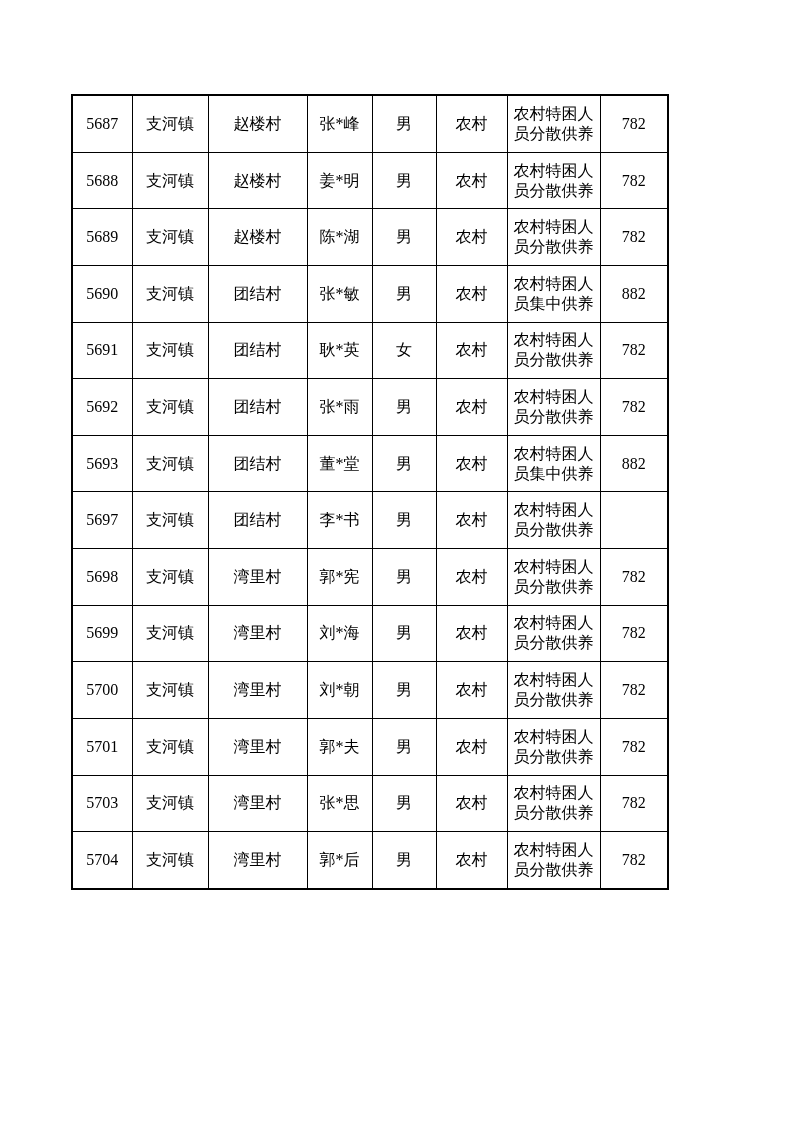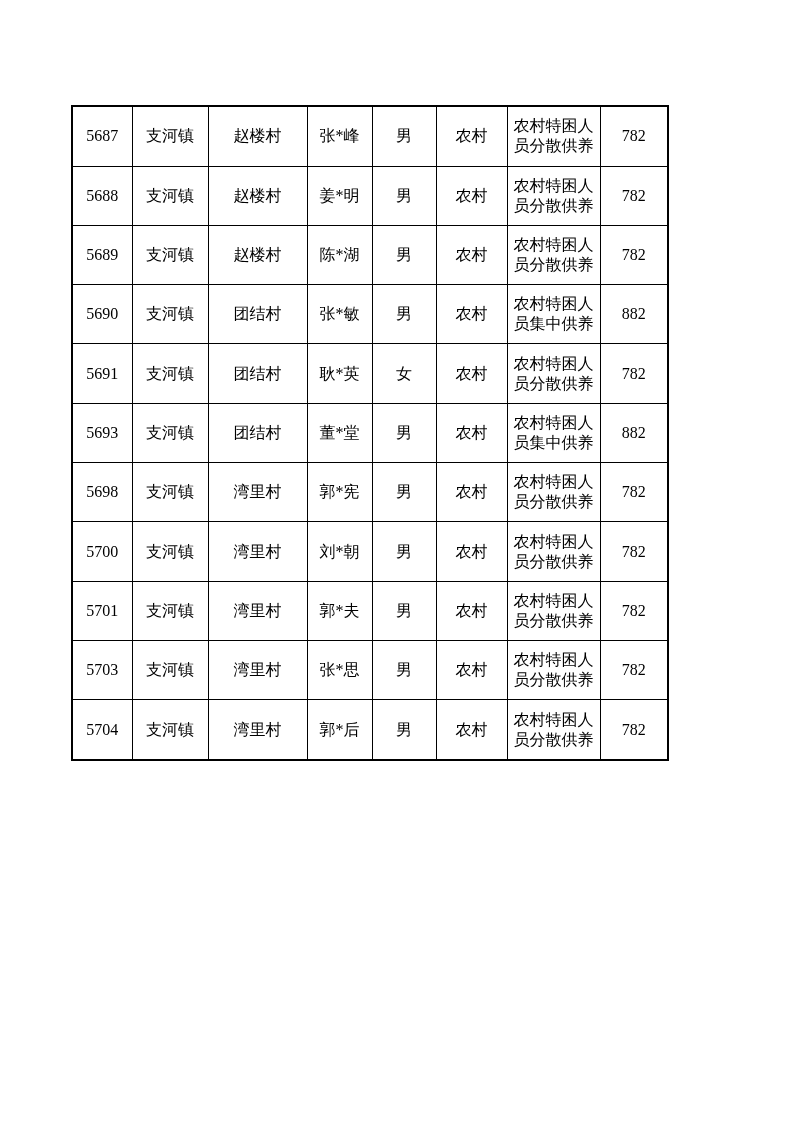--- a/index.html
+++ b/index.html
@@ -8,23 +8,23 @@
     width: 793px;
     height: 1122px;
     background: #ffffff;
     font-family: "Liberation Serif", "DejaVu Serif", serif;
     color: #000000;
     overflow: hidden;
   }
   table.records {
     position: absolute;
     left: 71px;
-    top: 105px;
+    top: 94px;
     width: 596px;
-    height: 656px;
+    height: 796px;
     border-collapse: collapse;
     table-layout: fixed;
     border: 2px solid #000000;
   }
   table.records td {
     border: 1px solid #000000;
     text-align: center;
     vertical-align: middle;
     font-size: 16px;
     line-height: 1.25;
@@ -93,34 +93,64 @@
           <td>5691</td>
           <td>支河镇</td>
           <td>团结村</td>
           <td>耿*英</td>
           <td>女</td>
           <td>农村</td>
           <td>农村特困人员分散供养</td>
           <td>782</td>
         </tr>
         <tr>
+          <td>5692</td>
+          <td>支河镇</td>
+          <td>团结村</td>
+          <td>张*雨</td>
+          <td>男</td>
+          <td>农村</td>
+          <td>农村特困人员分散供养</td>
+          <td>782</td>
+        </tr>
+        <tr>
           <td>5693</td>
           <td>支河镇</td>
           <td>团结村</td>
           <td>董*堂</td>
           <td>男</td>
           <td>农村</td>
           <td>农村特困人员集中供养</td>
           <td>882</td>
         </tr>
         <tr>
+          <td>5697</td>
+          <td>支河镇</td>
+          <td>团结村</td>
+          <td>李*书</td>
+          <td>男</td>
+          <td>农村</td>
+          <td>农村特困人员分散供养</td>
+          <td></td>
+        </tr>
+        <tr>
           <td>5698</td>
           <td>支河镇</td>
           <td>湾里村</td>
           <td>郭*宪</td>
+          <td>男</td>
+          <td>农村</td>
+          <td>农村特困人员分散供养</td>
+          <td>782</td>
+        </tr>
+        <tr>
+          <td>5699</td>
+          <td>支河镇</td>
+          <td>湾里村</td>
+          <td>刘*海</td>
           <td>男</td>
           <td>农村</td>
           <td>农村特困人员分散供养</td>
           <td>782</td>
         </tr>
         <tr>
           <td>5700</td>
           <td>支河镇</td>
           <td>湾里村</td>
           <td>刘*朝</td>

